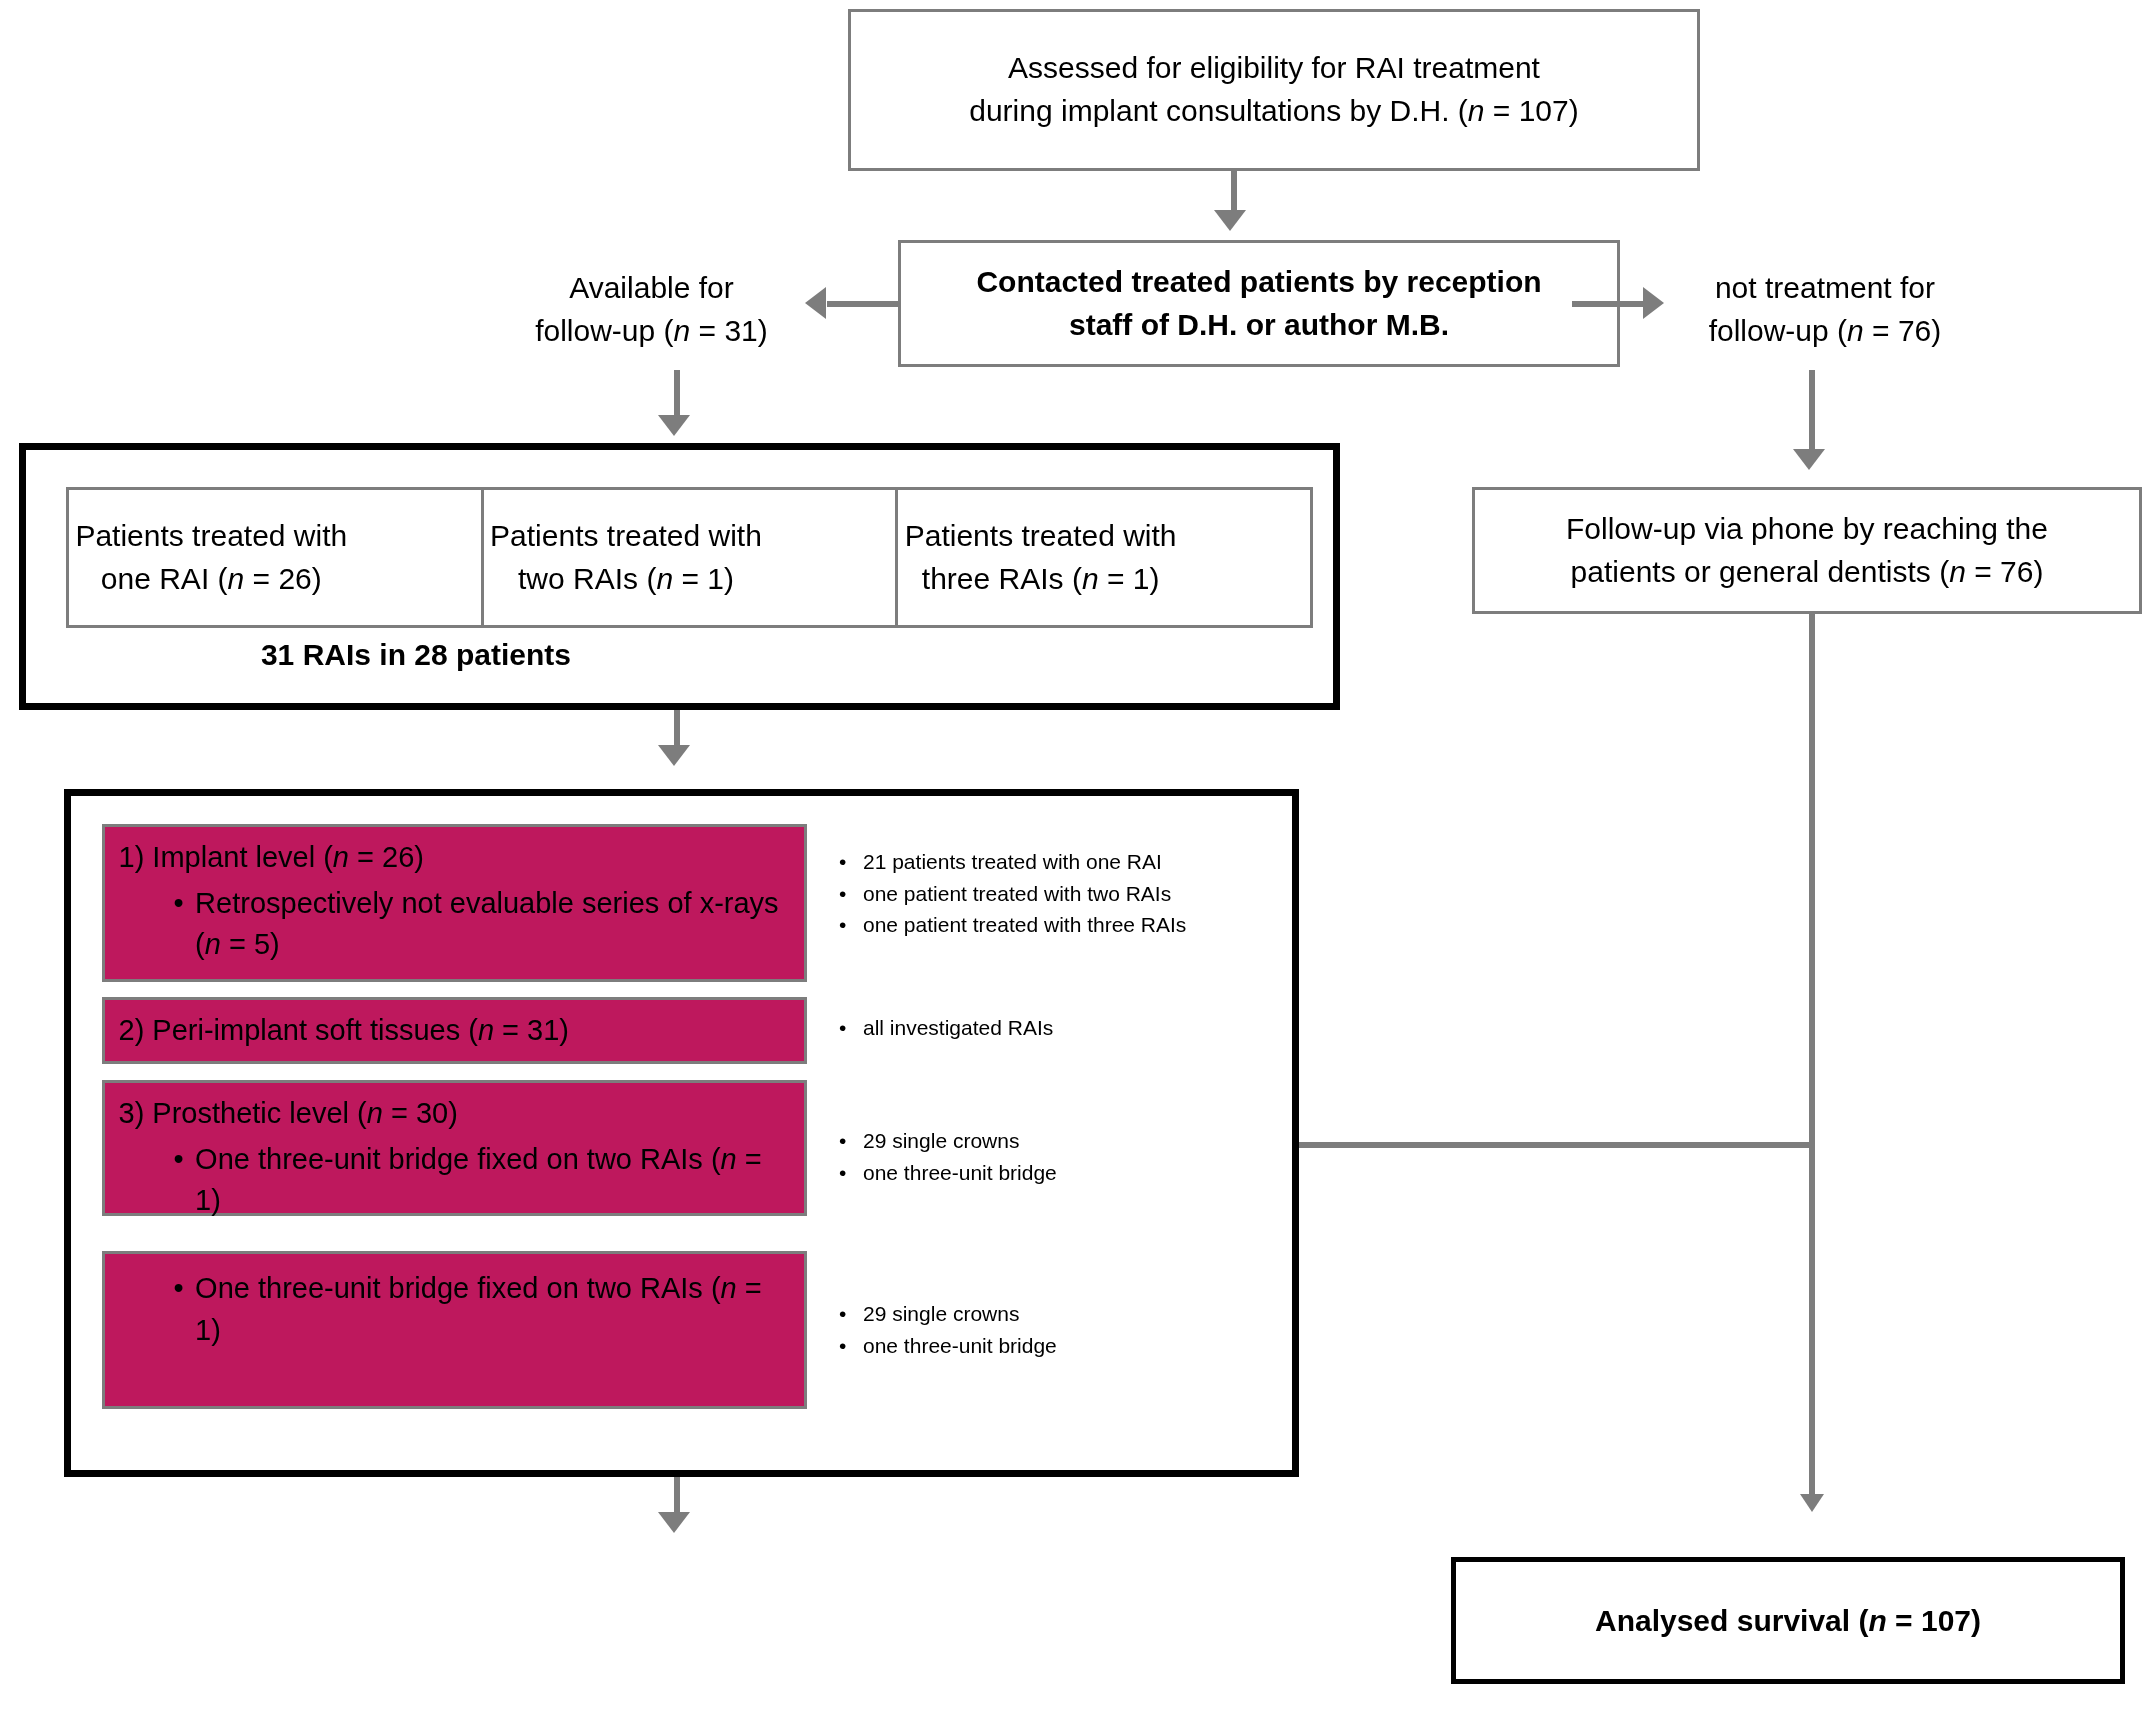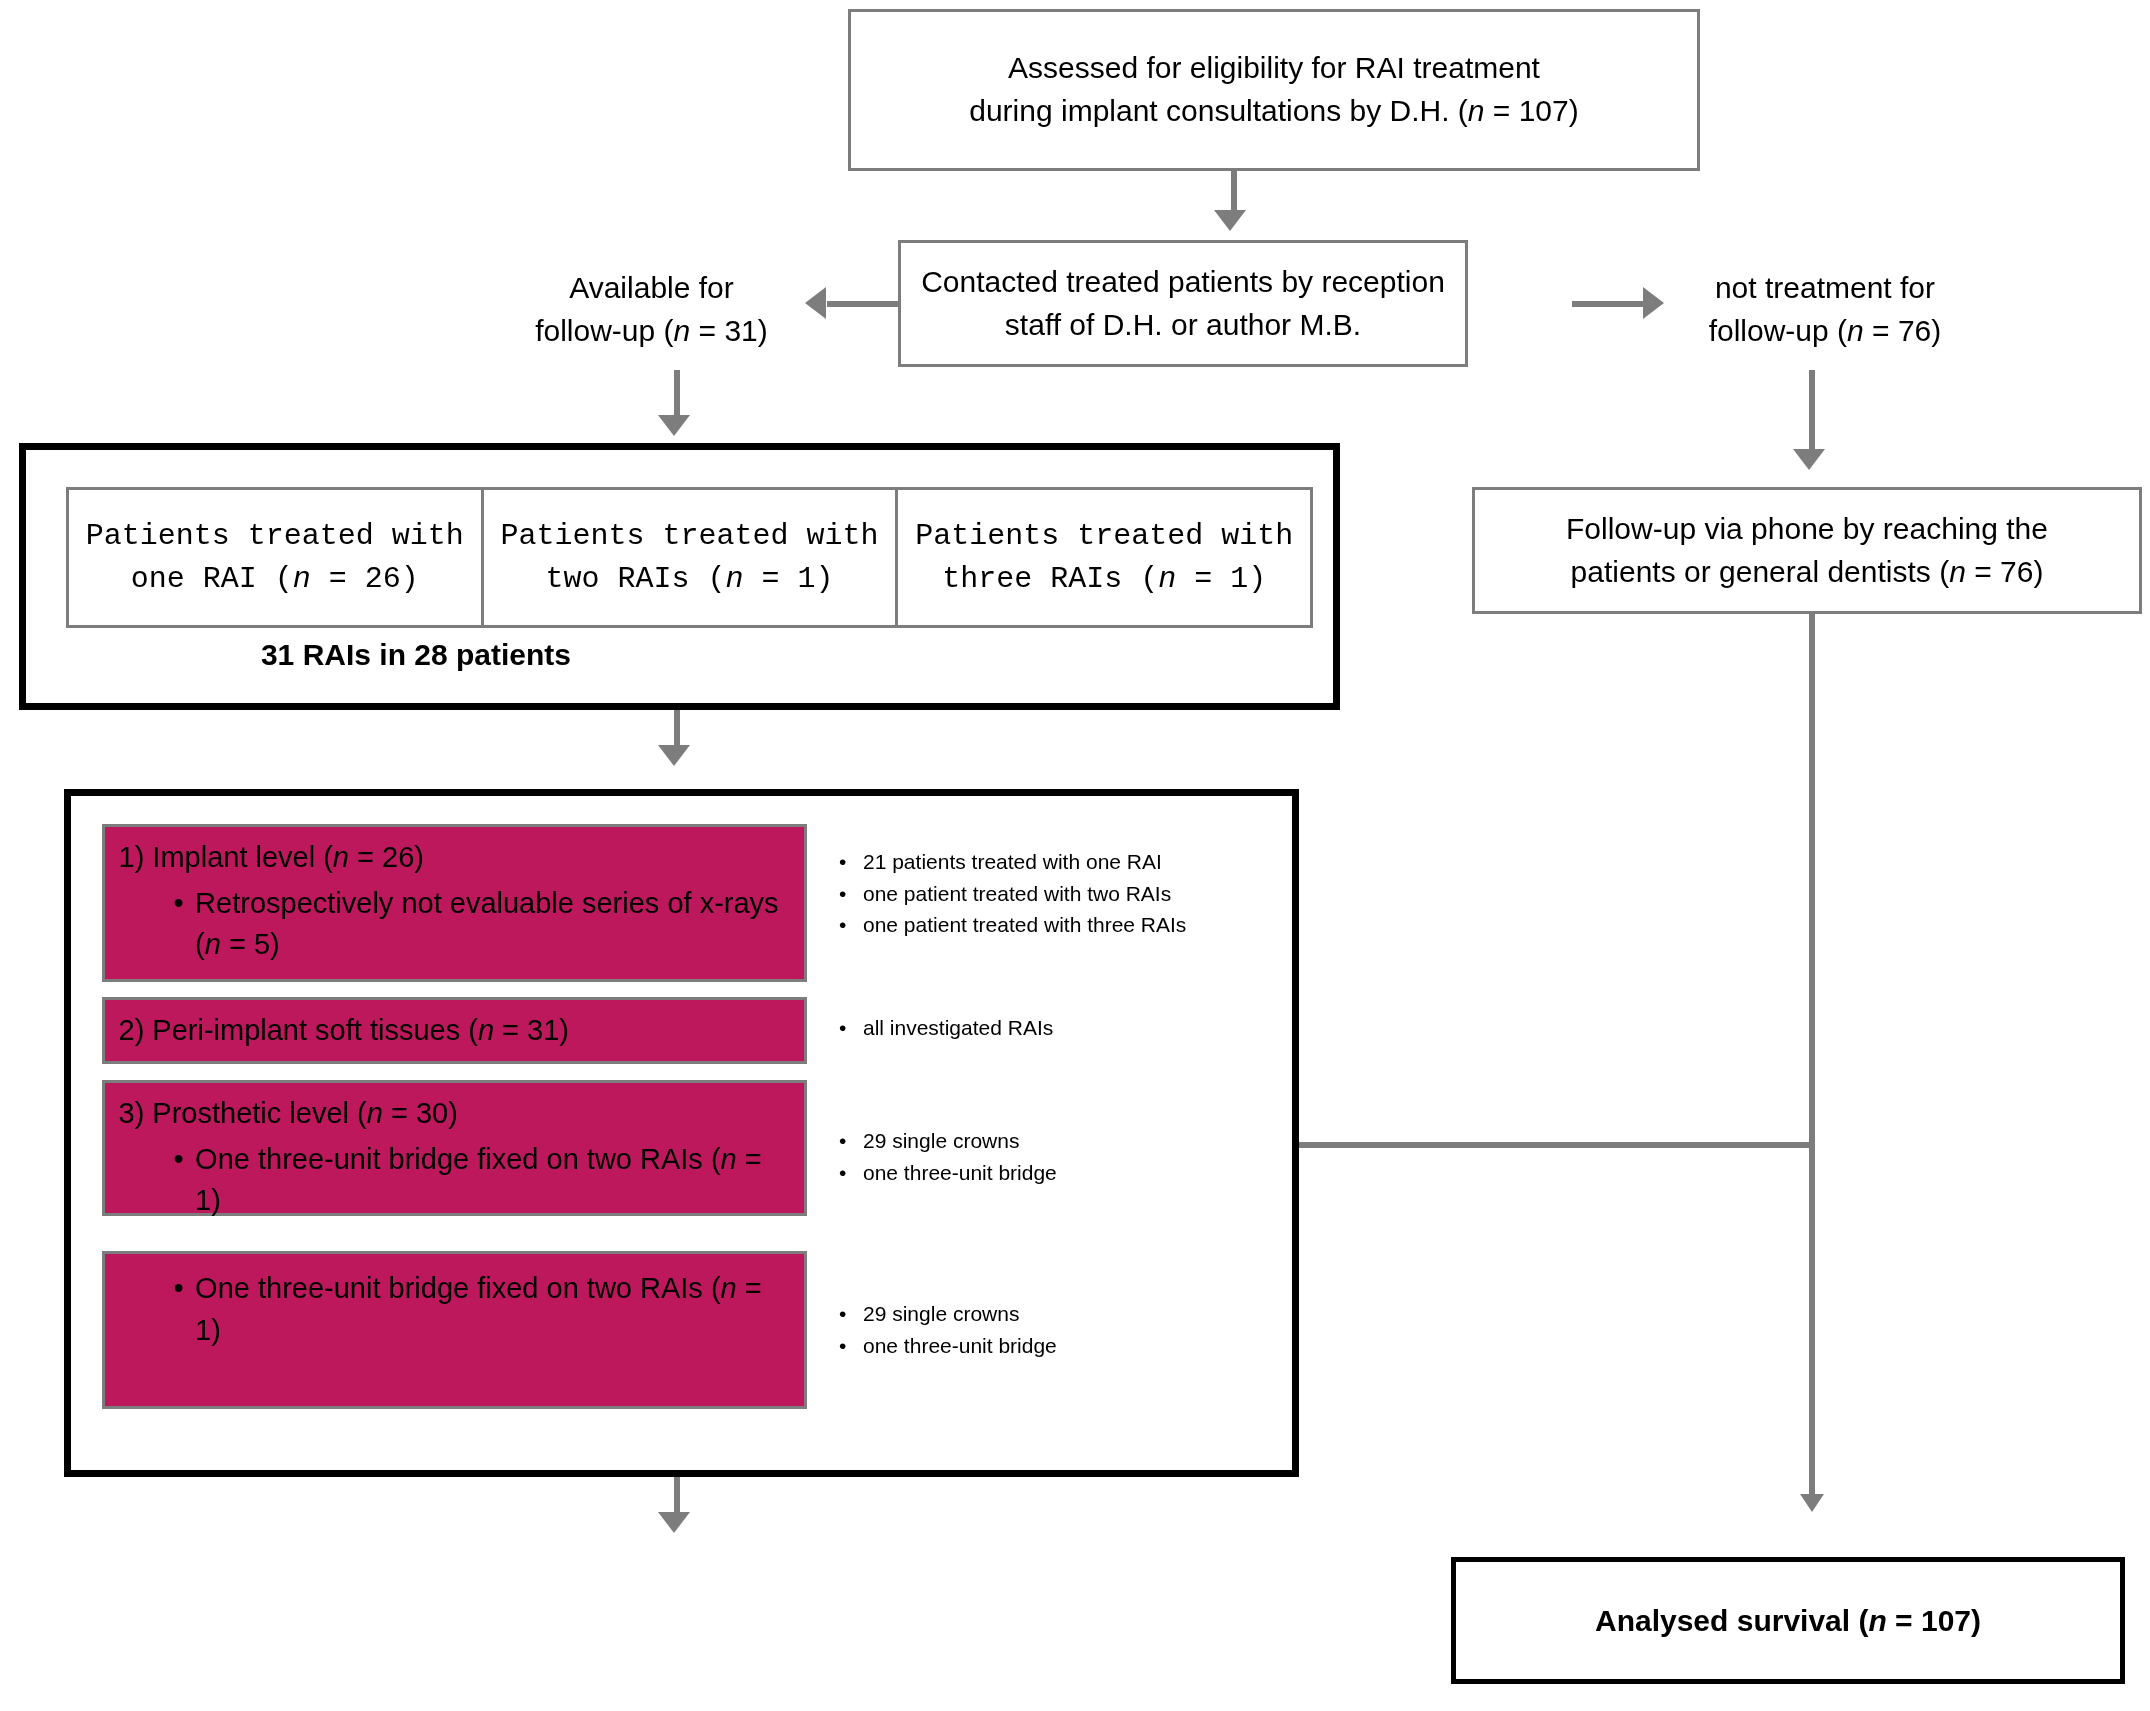--- a/index.html
+++ b/index.html
@@ -96,24 +96,22 @@
   .split-row {
     display: flex;
     border: 3.2px solid #7d7d7d;
     background: #ffffff;
   }
   .split-cell {
     flex: 1 1 0;
     text-align: center;
     display: flex;
     align-items: center;
-    justify-content: center;
     padding: 9px 6.4px;
     line-height: 1.42;
-    font-family: Liberation Mono, monospace;
   }
   .split-cell + .split-cell { border-left: 3.2px solid #7d7d7d; }
 
   
   .item-box {
     border: 3.2px solid #7d7d7d;
     background: #be185d;
     box-sizing: border-box;
     padding: 10.2px 14px;
     line-height: 1.44;
@@ -139,21 +137,21 @@
   <div class="abs gbox t-big" style="left:848px; top:9px; width:852px; height:162px;">
     <div>
       <span>Assessed for eligibility for RAI treatment</span><br>
       <span>during implant consultations by D.H. (</span><span class="ital">n</span><span> = 107)</span>
     </div>
   </div>
 
   <div class="abs vline" style="left:1231px; top:170px; width:6.4px; height:42px;"></div>
   <div class="abs arrow-down" style="left:1214px; top:210px;"></div>
 
-  <div class="abs gbox t-big" style="left:898px; top:240px; width:570px; height:127px;">
+  <div class="abs gbox t-big" style="left:898px; top:240px; width:722px; height:127px;font-weight:bold;">
     <div>
       <span>Contacted treated patients by reception</span><br>
       <span>staff of D.H. or author M.B.</span>
     </div>
   </div>
 
   <div class="abs hline" style="left:827px; top:301px; width:71px; height:6.4px;"></div>
   <div class="abs arrow-left" style="left:805px; top:287px;"></div>
 
   <div class="abs label t-big" style="left:502px; top:267px; width:299px;">

